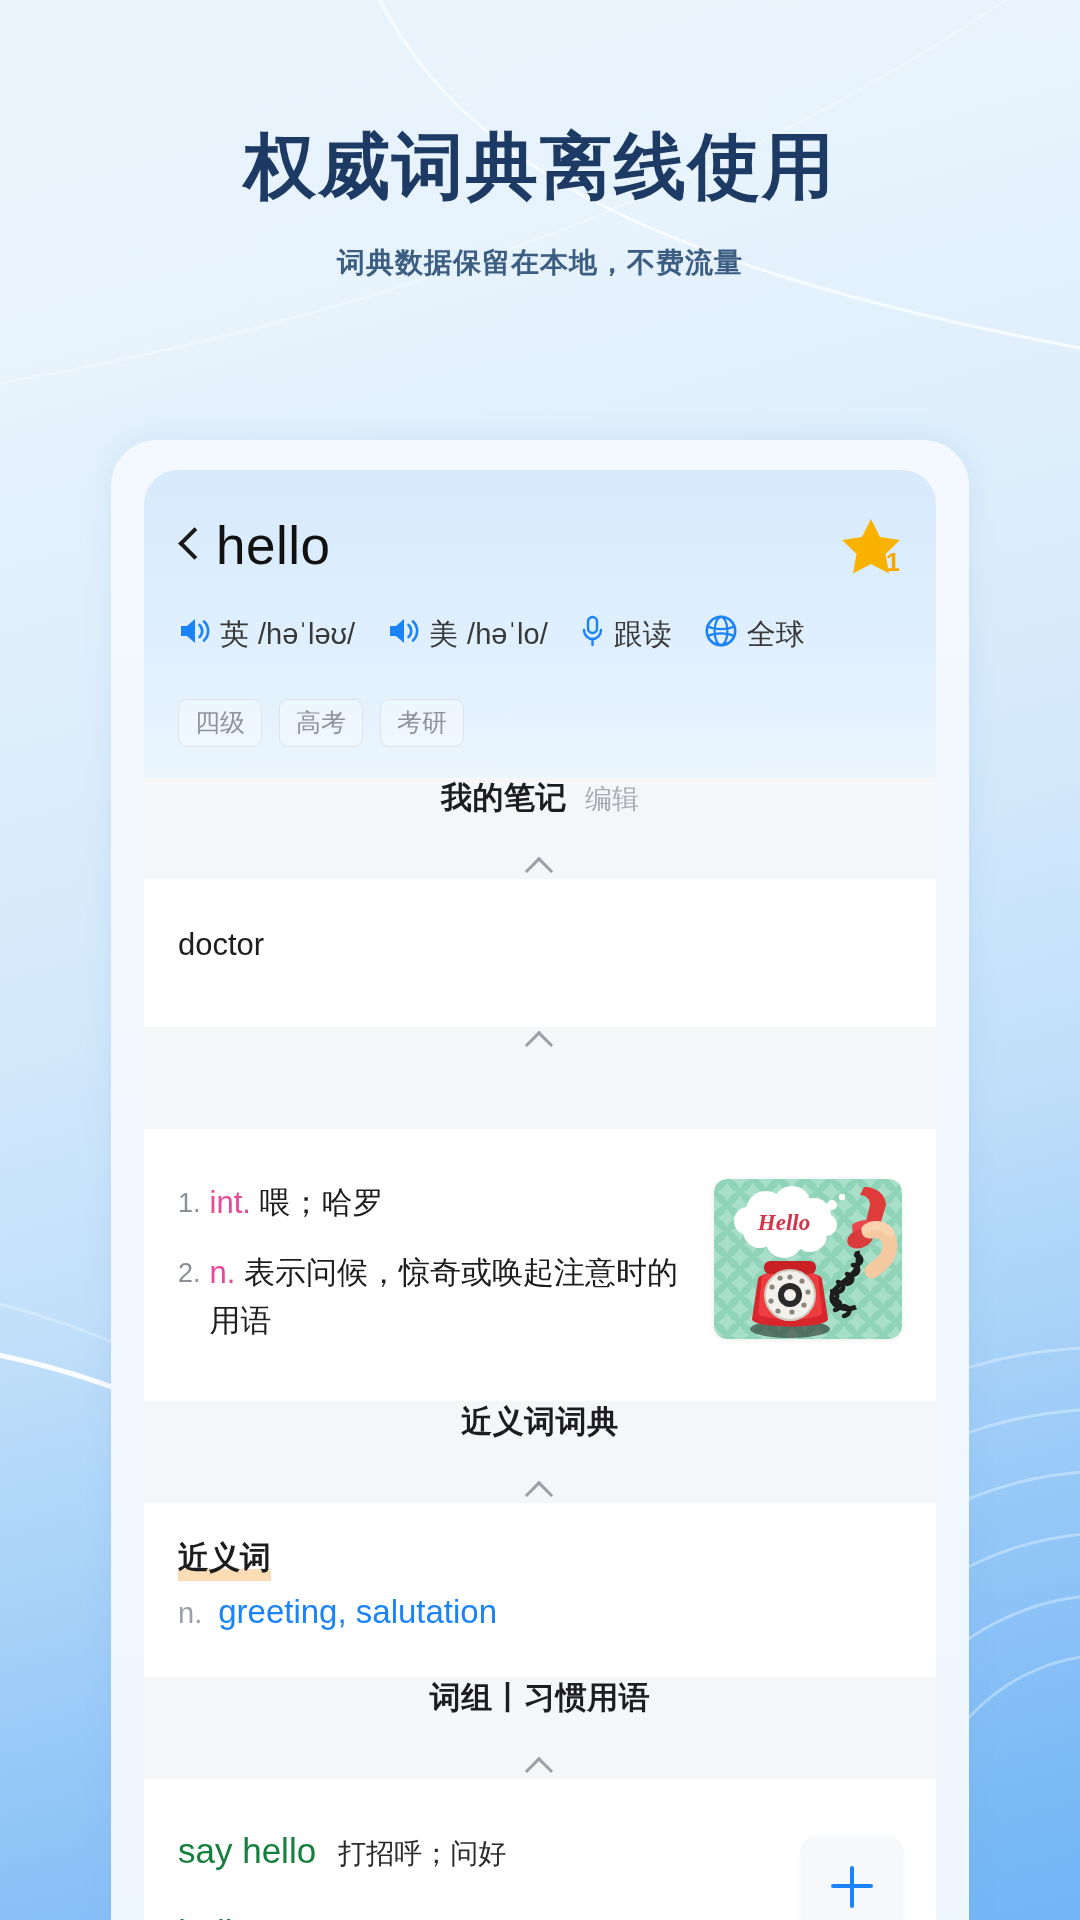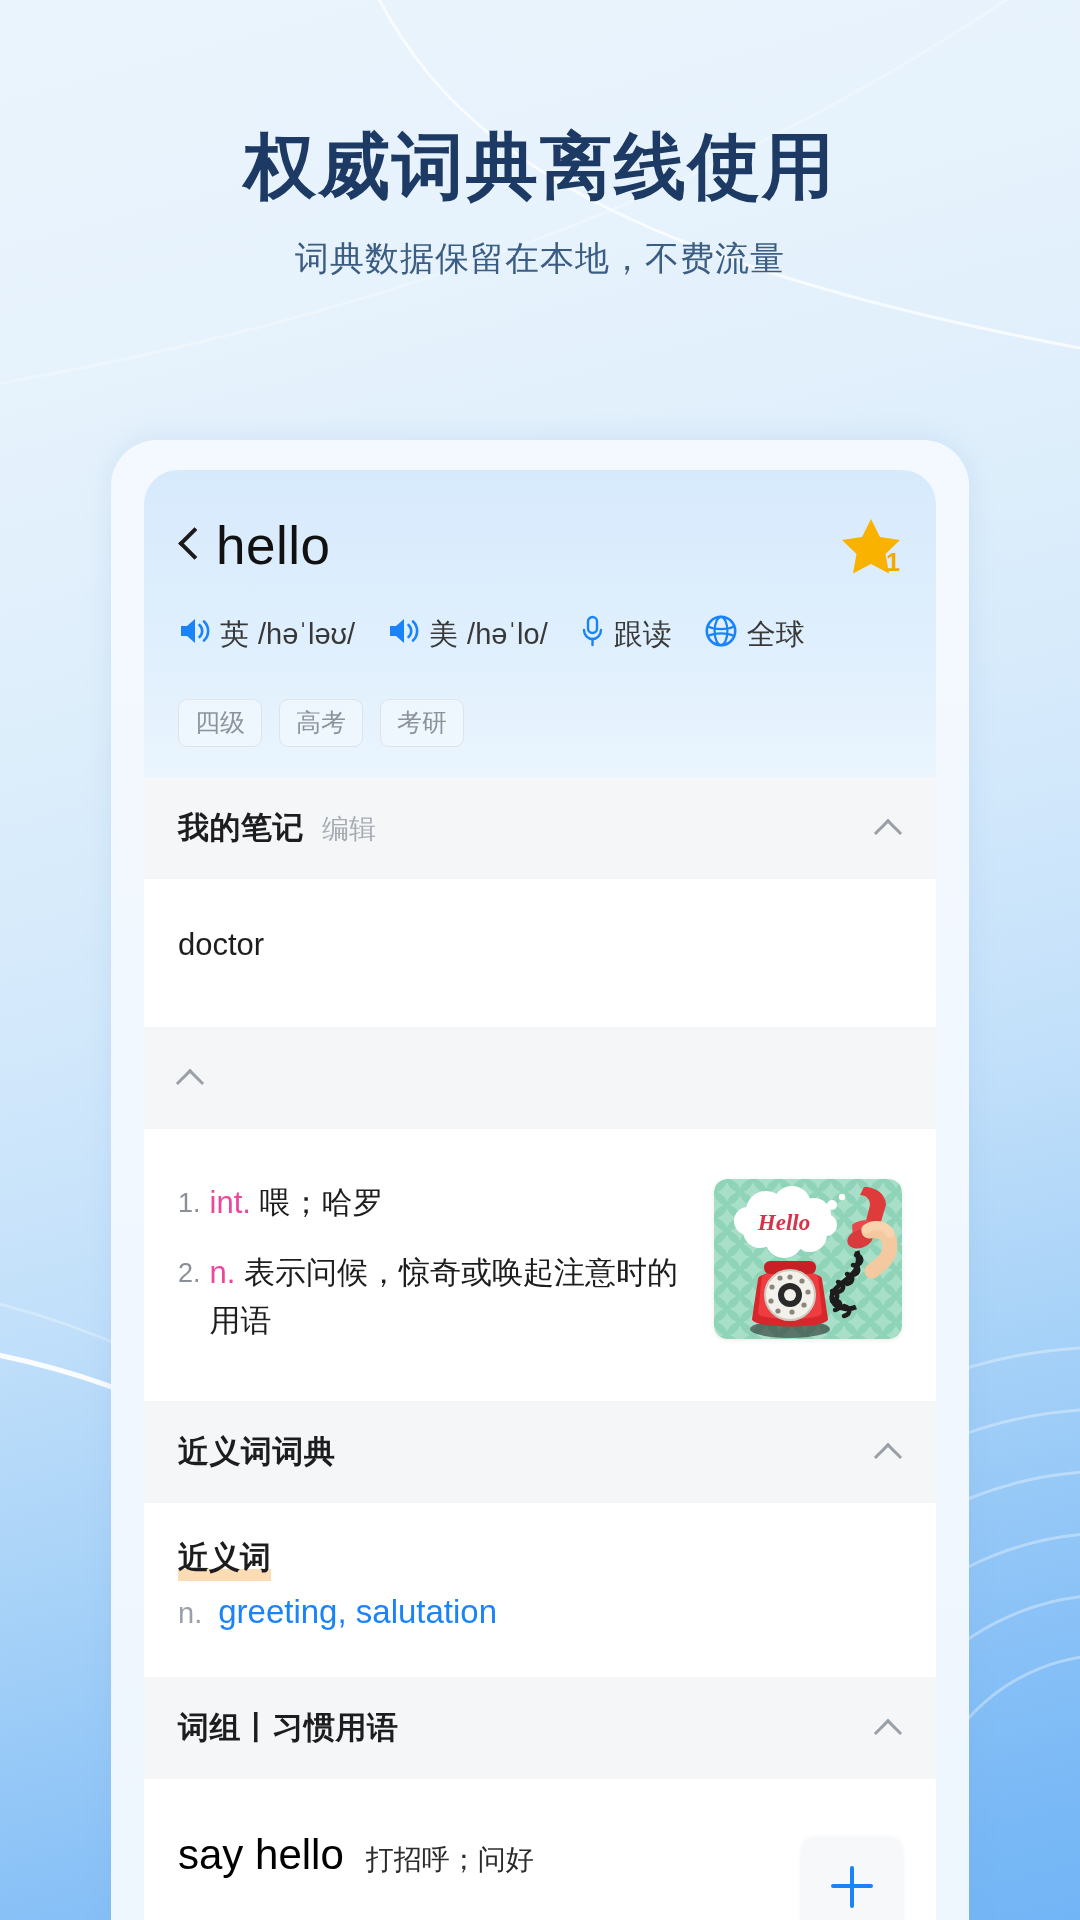--- a/index.html
+++ b/index.html
@@ -30,23 +30,23 @@
   .hero { position:absolute; top:0; left:0; width:1080px; text-align:center; }
   .hero-title {
     margin-top:128px;
     font-size:72px;
     font-weight:bold;
     letter-spacing:2px;
     color:#1c3a63;
     line-height:1.06;
   }
   .hero-sub {
-    margin-top:32px;
-    font-size:34px;
-    font-weight:400;
+    margin-top:40px;
+    font-size:28px;
+    font-weight:700;
     letter-spacing:1px;
     color:#3c5d82;
   }
 
   
   .phone-frame {
     position:absolute;
     left:111px;
     top:440px;
     width:858px;
@@ -127,20 +127,21 @@
     line-height:1.15;
     margin-top:12px;
   }
 
   
   .sec-head {
     background:#f4f6f8;
     height:102px;
     display:flex; align-items:center; justify-content:space-between;
     padding:0 34px;
+    flex-direction:column;
   }
   .sec-head-left { display:flex; align-items:baseline; gap:18px; }
   .sec-title { font-size:31px; font-weight:bold; color:#1d1d1f; letter-spacing:.5px; }
   .sec-action { font-size:27px; color:#a7acb3; }
   .caret {
     width:26px; height:26px; position:relative; flex:none;
   }
   .caret::before {
     content:"";
     position:absolute; left:2px; top:8px;
@@ -181,21 +182,21 @@
     padding-bottom:2px;
     margin-bottom:12px;
   }
   .syn-line { display:flex; align-items:baseline; gap:16px; font-size:33px; padding-bottom:12px;}
   .syn-pos { color:#9aa0a7; font-size:29px; }
   .syn-words { color:#1a83f7; }
 
   .phrase-wrap { display:flex; align-items:flex-start; justify-content:space-between; padding-top:18px; }
   .phrase-list { flex:1; min-width:0; }
   .phrase-row { display:flex; align-items:baseline; gap:22px; margin-bottom:40px; }
-  .phrase-en { color:#000000; font-size:42px; }
+  .phrase-en { color:#15803d; font-size:35px; }
   .phrase-cn { color:#2b2b2d; font-size:28px; }
   .add-btn {
     width:100px; height:100px; flex:none;
     border-radius:14px;
     background:#f7f8fa;
     box-shadow:0 1px 5px rgba(60,90,130,.10);
     display:flex; align-items:center; justify-content:center;
     margin-top:6px;
   }
   .add-btn .plus {

